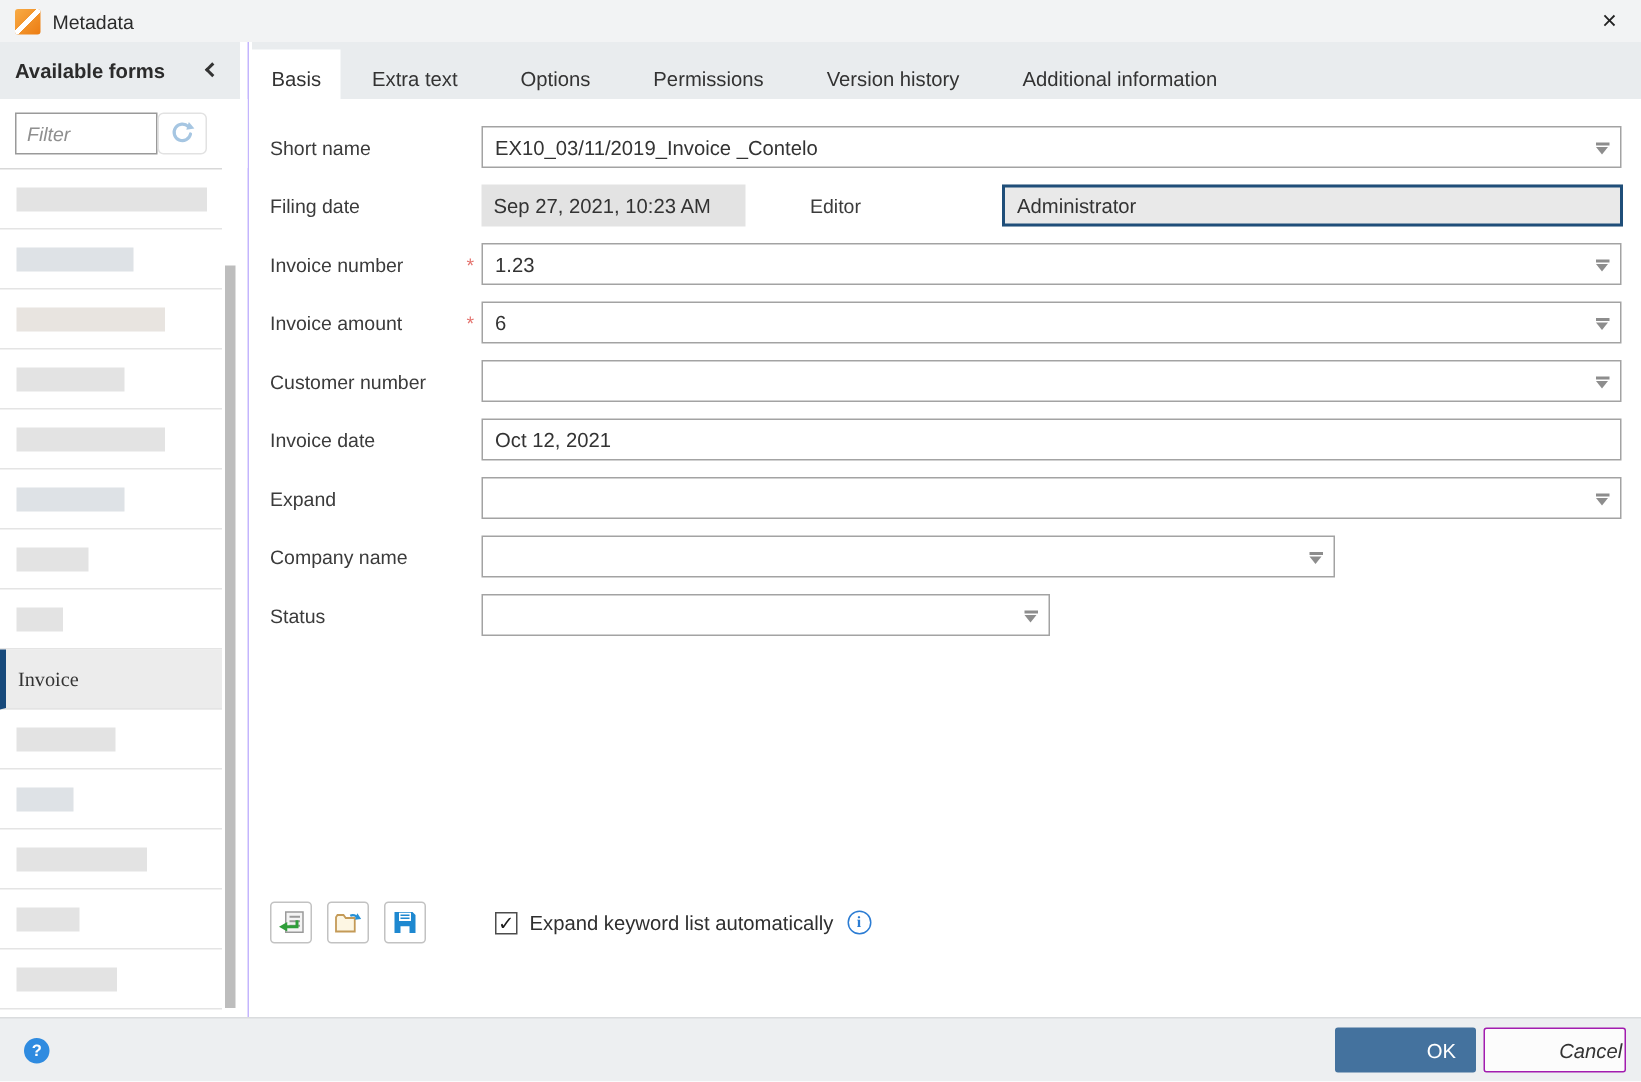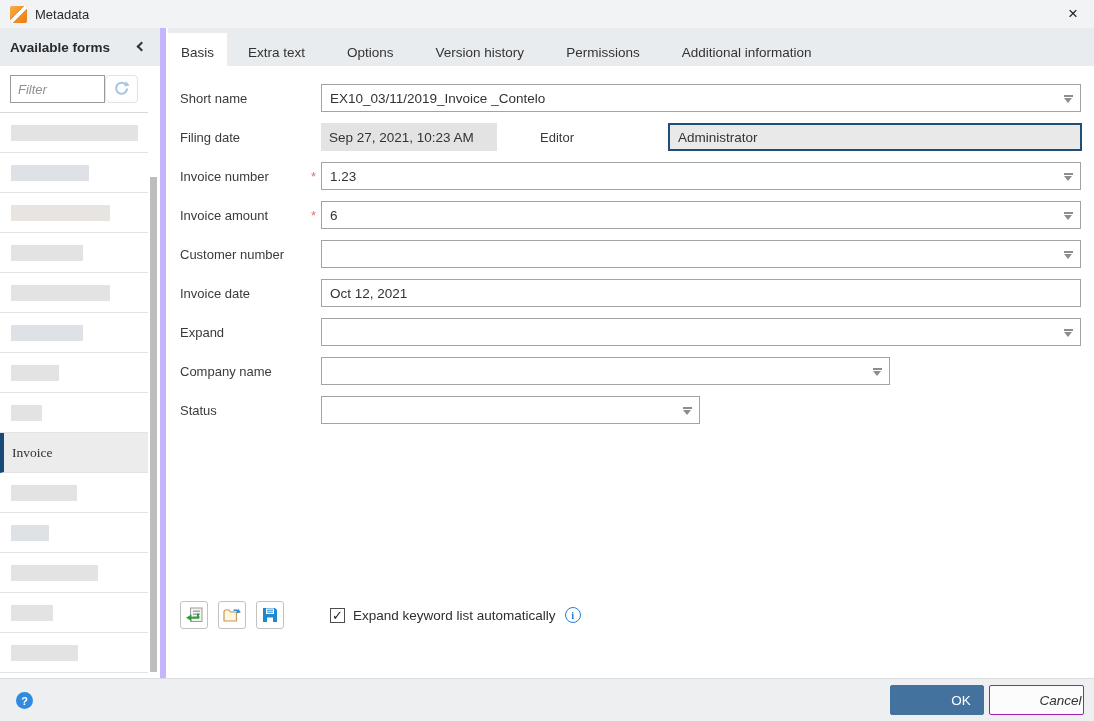--- a/index.html
+++ b/index.html
@@ -16,21 +16,21 @@
   .app-icon{width:17px;height:17px;border-radius:2px;flex:none;position:relative;overflow:hidden;
     background:linear-gradient(135deg,#f8ab45 0%,#ec7c12 100%);}
   .app-icon::after{content:"";position:absolute;inset:0;
     background:linear-gradient(135deg,transparent 42%,#fff 42%,#fff 56%,transparent 56%);}
   .win-title{margin-left:8px;color:#2b2b2b;}
   .close-btn{position:absolute;right:12px;top:0;height:28px;display:flex;align-items:center;
     font-size:17px;color:#222;padding:0 4px;cursor:default;}
 
   
   .sidebar{position:absolute;top:28px;left:0;width:166px;bottom:43px;background:#fff;
-    border-right:6px solid #c4b5fd;}
+    border-right:1px solid #c4b5fd;}
   .sidebar-header{height:38px;width:160px;background:#e9ecee;display:flex;align-items:center;
     padding:0 10px;font-weight:bold;font-size:13.5px;color:#2b2b2b;position:relative;}
   .chevron-left{position:absolute;right:15px;top:15px;width:7px;height:7px;
     border-left:2px solid #333;border-bottom:2px solid #333;transform:rotate(45deg);}
   .filter-row{display:flex;gap:0;padding:9px 0 9px 10px;align-items:center;background:#fff;}
   .filter-input{width:95px;height:28px;border:1px solid #9a9a9a;padding:0 7px;
     font-size:13px;font-family:inherit;color:#555;background:#fff;}
   .filter-input::placeholder{font-style:italic;color:#8f8f8f;}
   .refresh-btn{width:33px;height:28px;border:1px solid #e2e2e2;border-radius:4px;background:#fff;
     display:flex;align-items:center;justify-content:center;}
@@ -158,22 +158,22 @@
       </div>
     </div>
   <div class="sidebar-thumb"></div>
 </aside>
 
 <section class="content">
   <div class="tabbar" id="tabbar">
       <div class="tab active">Basis</div>
       <div class="tab">Extra text</div>
       <div class="tab">Options</div>
+      <div class="tab">Permissions</div>
       <div class="tab">Version history</div>
-      <div class="tab">Permissions</div>
       <div class="tab">Additional information</div>
     </div>
 
   <div class="form-area">
 
     <div class="row">
       <div class="flabel">
           <span>Short name</span>
         </div>
       <div class="field w-full">

